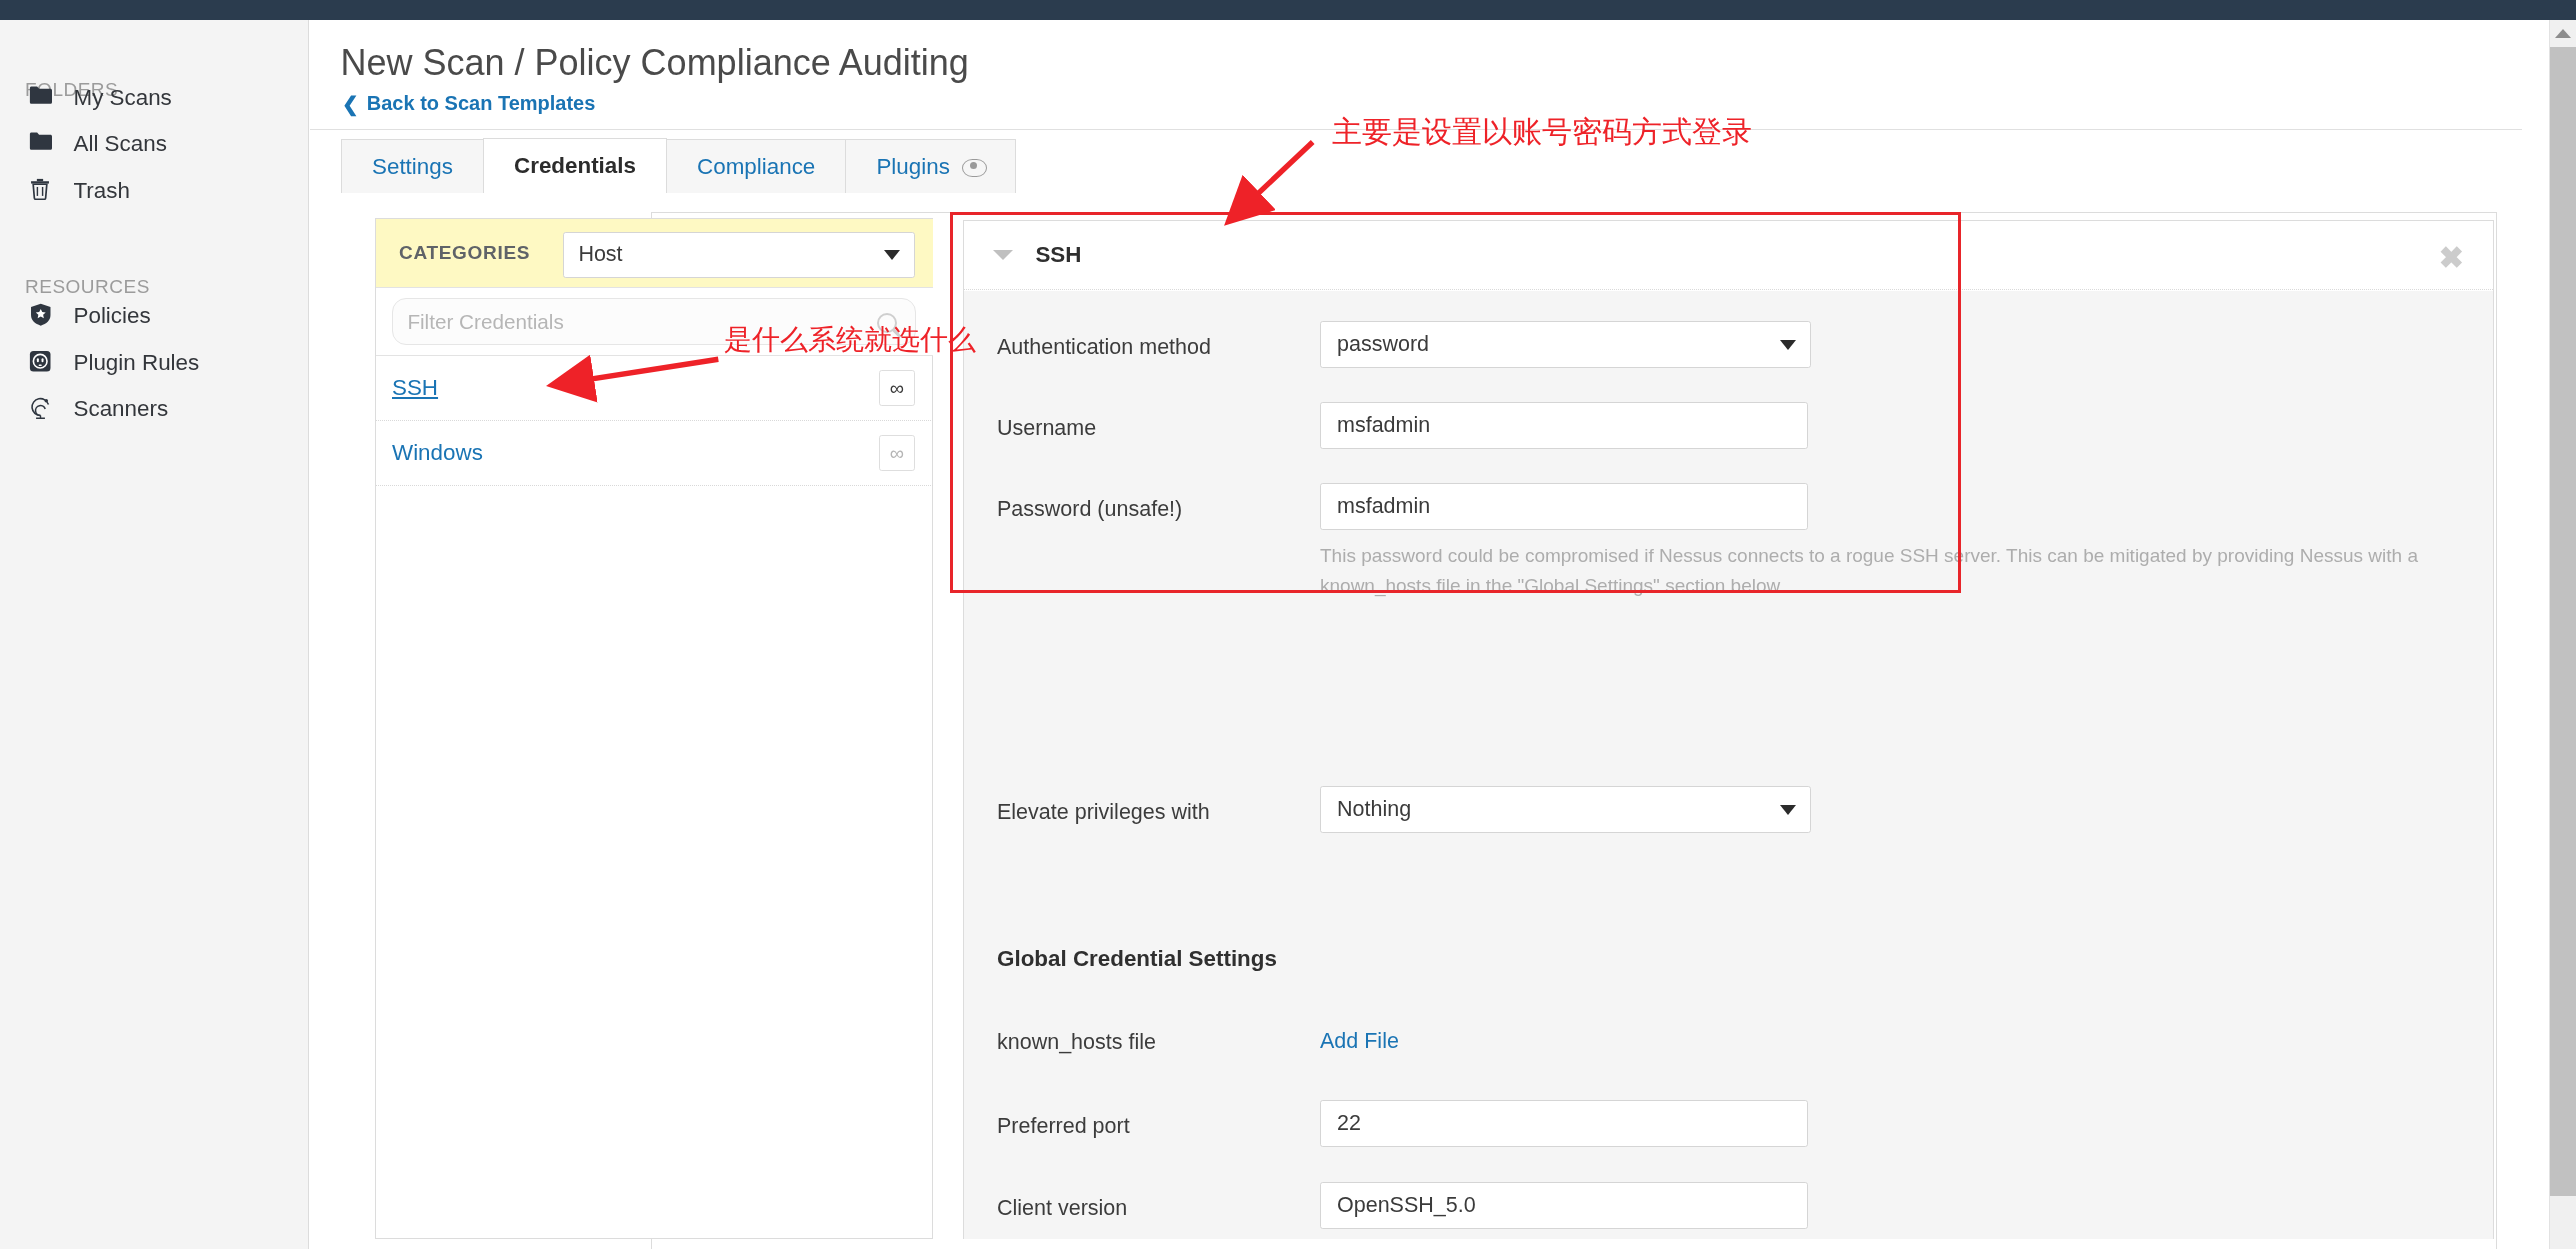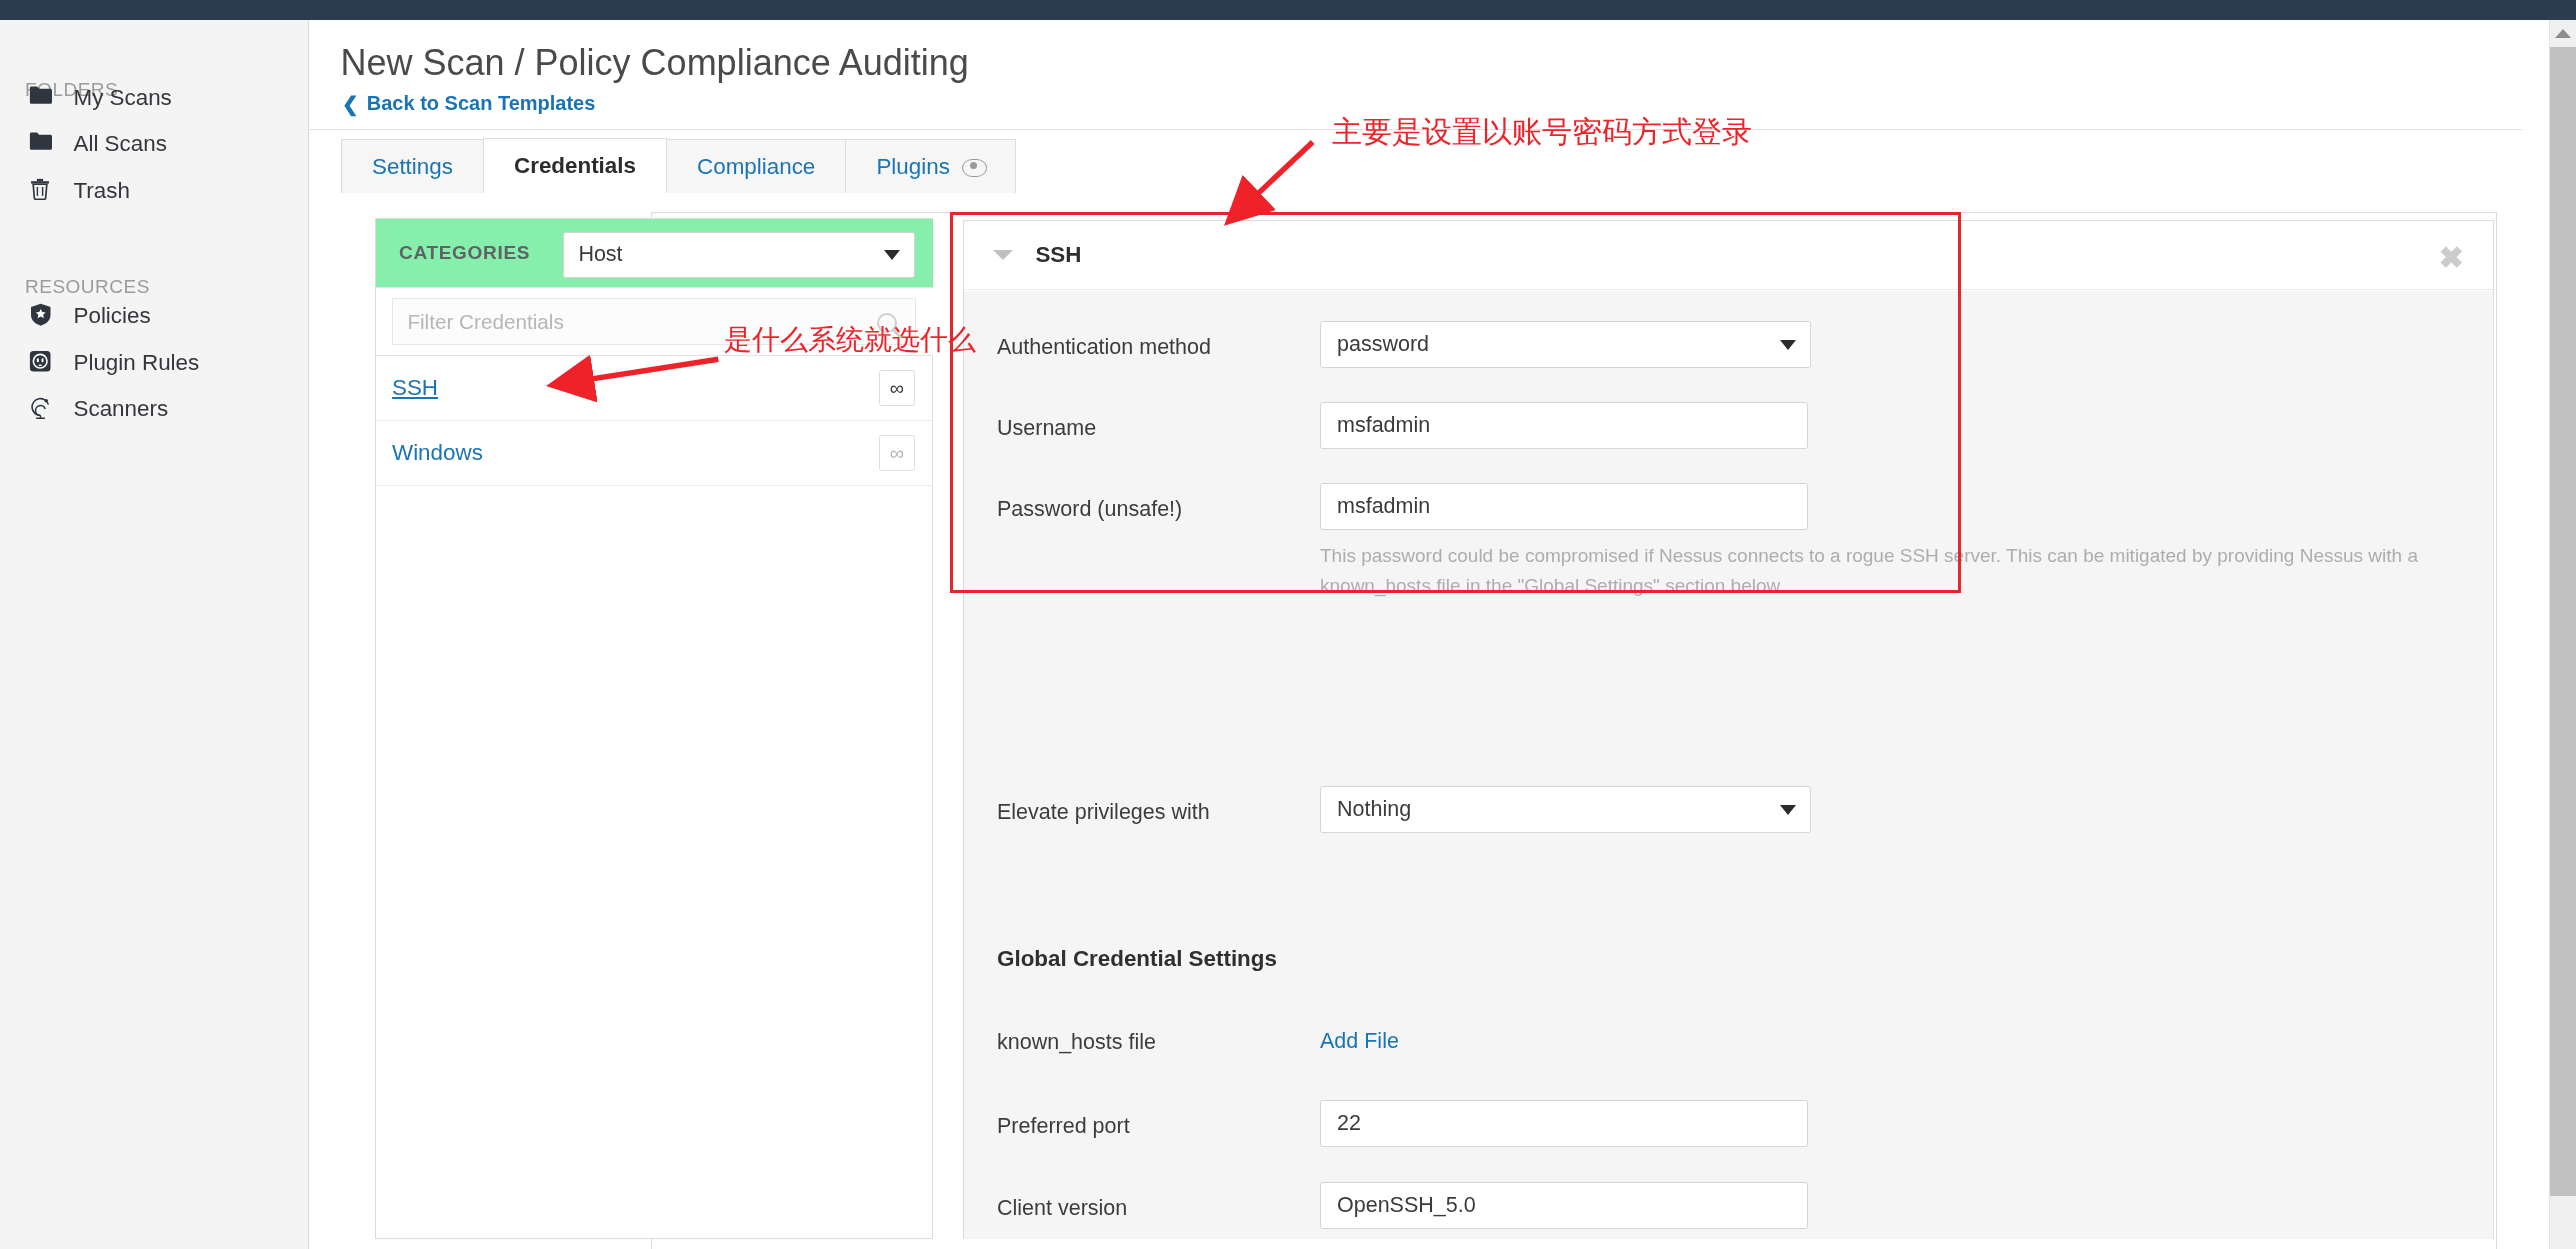--- a/index.html
+++ b/index.html
@@ -156,21 +156,21 @@
     position: absolute;
     left: 375px; top: 218px;
     width: 558px; height: 1021px;
     background: #ffffff;
     border: 0.9px solid #dcdcdc;
     z-index: 2;
   }
   #cat-header {
     position: absolute; left: 0; top: 0;
     width: 557px; height: 69px;
-    background: #86efac;
+    background: #fef9c3;
     border-bottom: 0.9px solid #e3e3e3;
     display: flex;
     align-items: center;
   }
   #cat-label {
     margin-left: 23px;
     font-size: 19px;
     font-weight: 700;
     letter-spacing: 0.7px;
     color: #5f6368;
@@ -203,21 +203,21 @@
     width: 557px; height: 68px;
     background: #ffffff;
     border-bottom: 0.9px solid #e3e3e3;
     display: flex;
     align-items: center;
   }
   #filter-input {
     margin-left: 16px;
     width: 524px; height: 47px;
     border: 0.9px solid #e6e6e6;
-    border-radius: 1px;
+    border-radius: 14px;
     background: #fcfcfc;
     padding: 0 14.4px;
     font-size: 20.7px;
     color: #3b3b3b;
     font-family: "Liberation Sans", sans-serif;
   }
   #filter-input::placeholder { color: #b6b6b6; }
   #search-icon {
     position: absolute;
     right: 36px; top: 25px;

